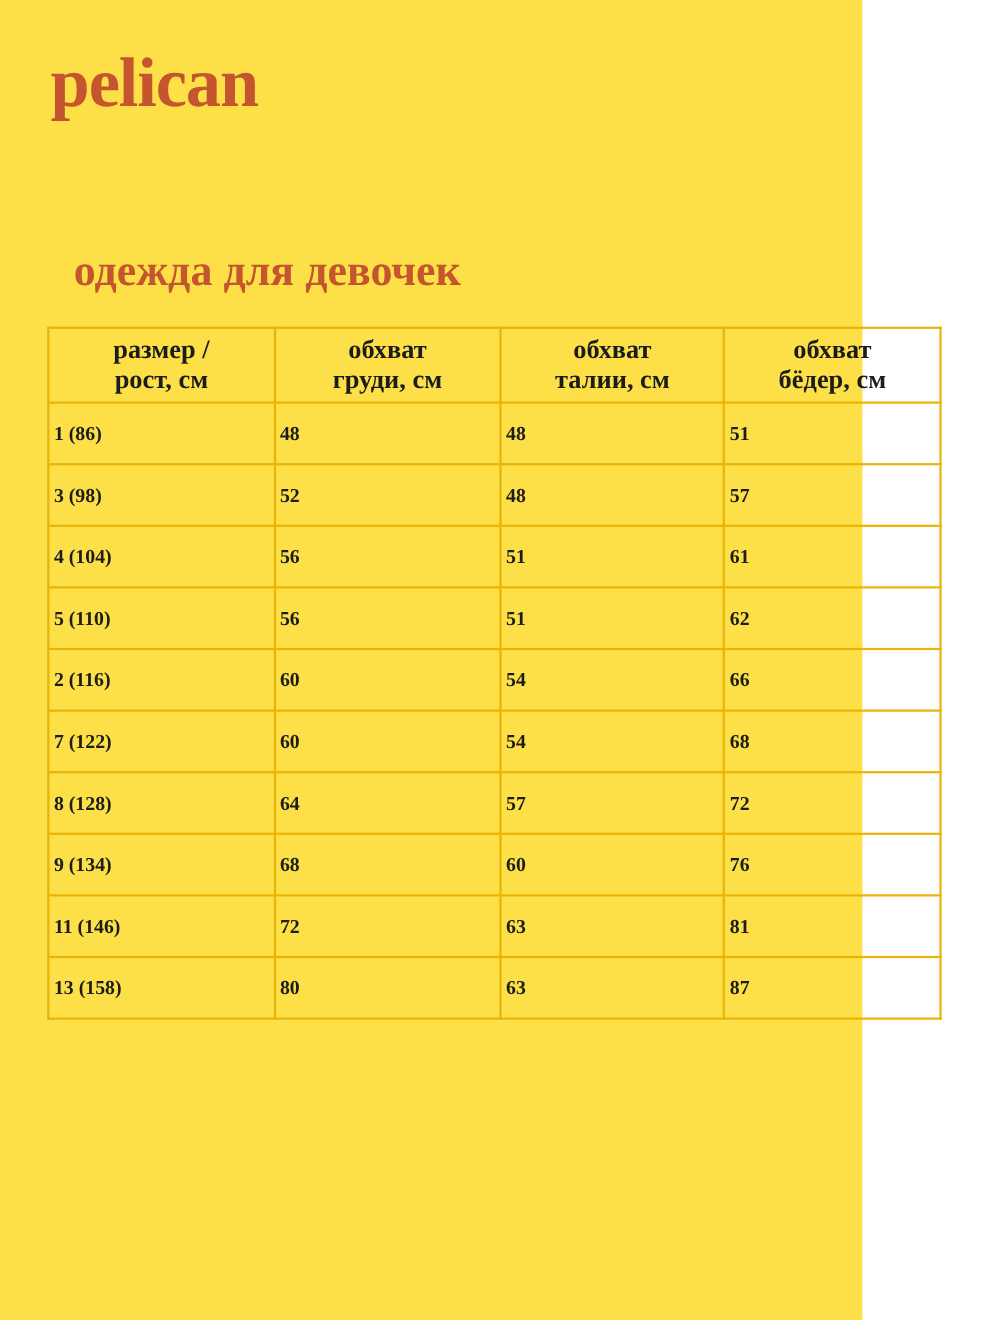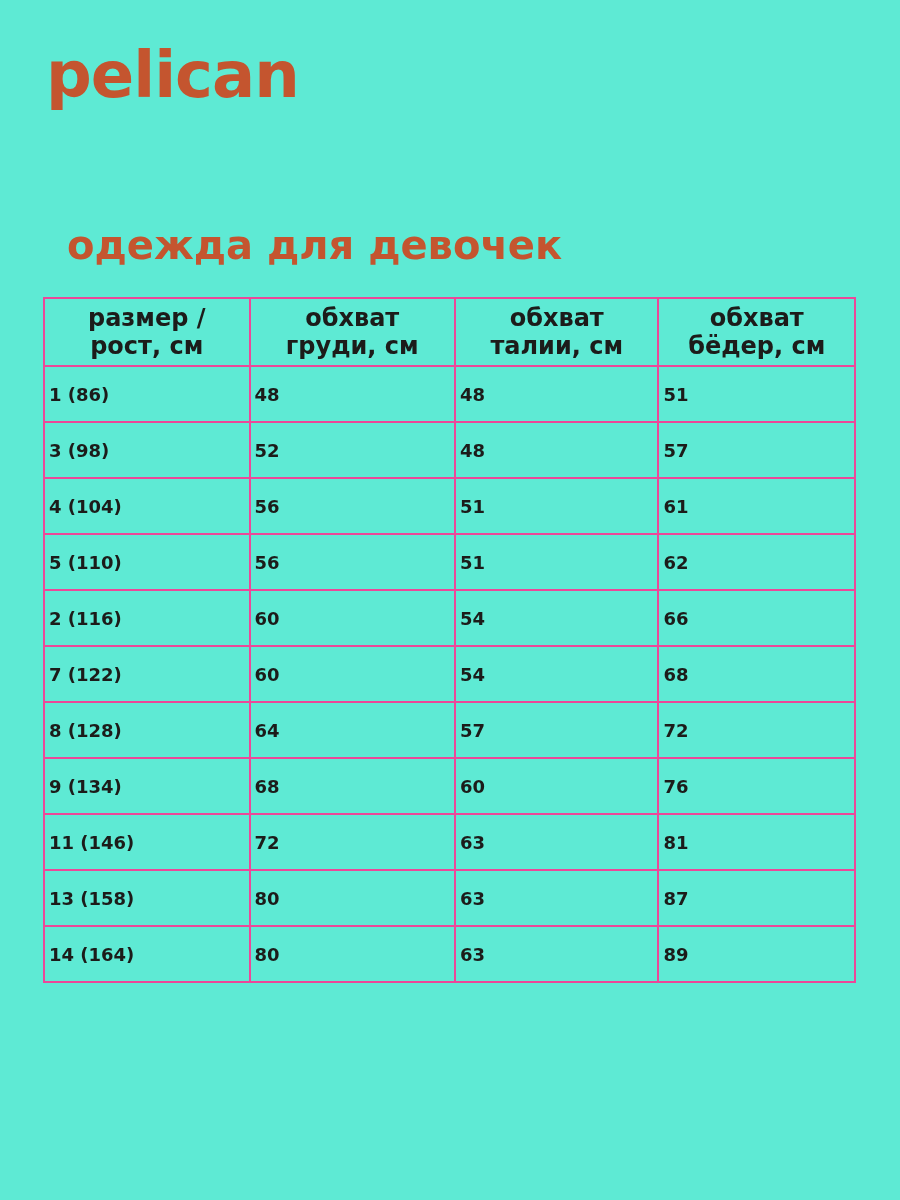--- a/index.html
+++ b/index.html
@@ -5,23 +5,24 @@
   * { margin: 0; padding: 0; box-sizing: border-box; }
   html, body {
     width: 900px;
     height: 1200px;
     background: #ffffff;
     font-family: "DejaVu Sans", "Liberation Sans", sans-serif;
     overflow: hidden;
   }
   .page {
     position: relative;
-    width: 900px;
+    width: 784px;
     height: 1200px;
-    background: #5eead4;
+    background: #fde047;
+    font-family: Liberation Serif, serif;
   }
   .logo {
     position: absolute;
     left: 46px;
     top: 38px;
     font-size: 64px;
     font-weight: bold;
     letter-spacing: -1px;
     color: #c4552f;
   }
@@ -38,21 +39,21 @@
   table.size-table {
     position: absolute;
     left: 43px;
     top: 297px;
     width: 813px;
     border-collapse: collapse;
     table-layout: fixed;
   }
   table.size-table th,
   table.size-table td {
-    border: 2px solid #ec4899;
+    border: 2px solid #eab308;
     vertical-align: middle;
     color: #1c1c1a;
     font-weight: bold;
   }
   table.size-table th {
     height: 68px;
     font-size: 24px;
     line-height: 1.18;
     white-space: pre-line;
     padding: 2px 4px;
@@ -146,22 +147,16 @@
           <td>72</td>
           <td>63</td>
           <td>81</td>
         </tr>
         <tr>
           <td>13 (158)</td>
           <td>80</td>
           <td>63</td>
           <td>87</td>
         </tr>
-        <tr>
-          <td>14 (164)</td>
-          <td>80</td>
-          <td>63</td>
-          <td>89</td>
-        </tr>
       </tbody>
   </table>
 
 </div>
 
 </body></html>

